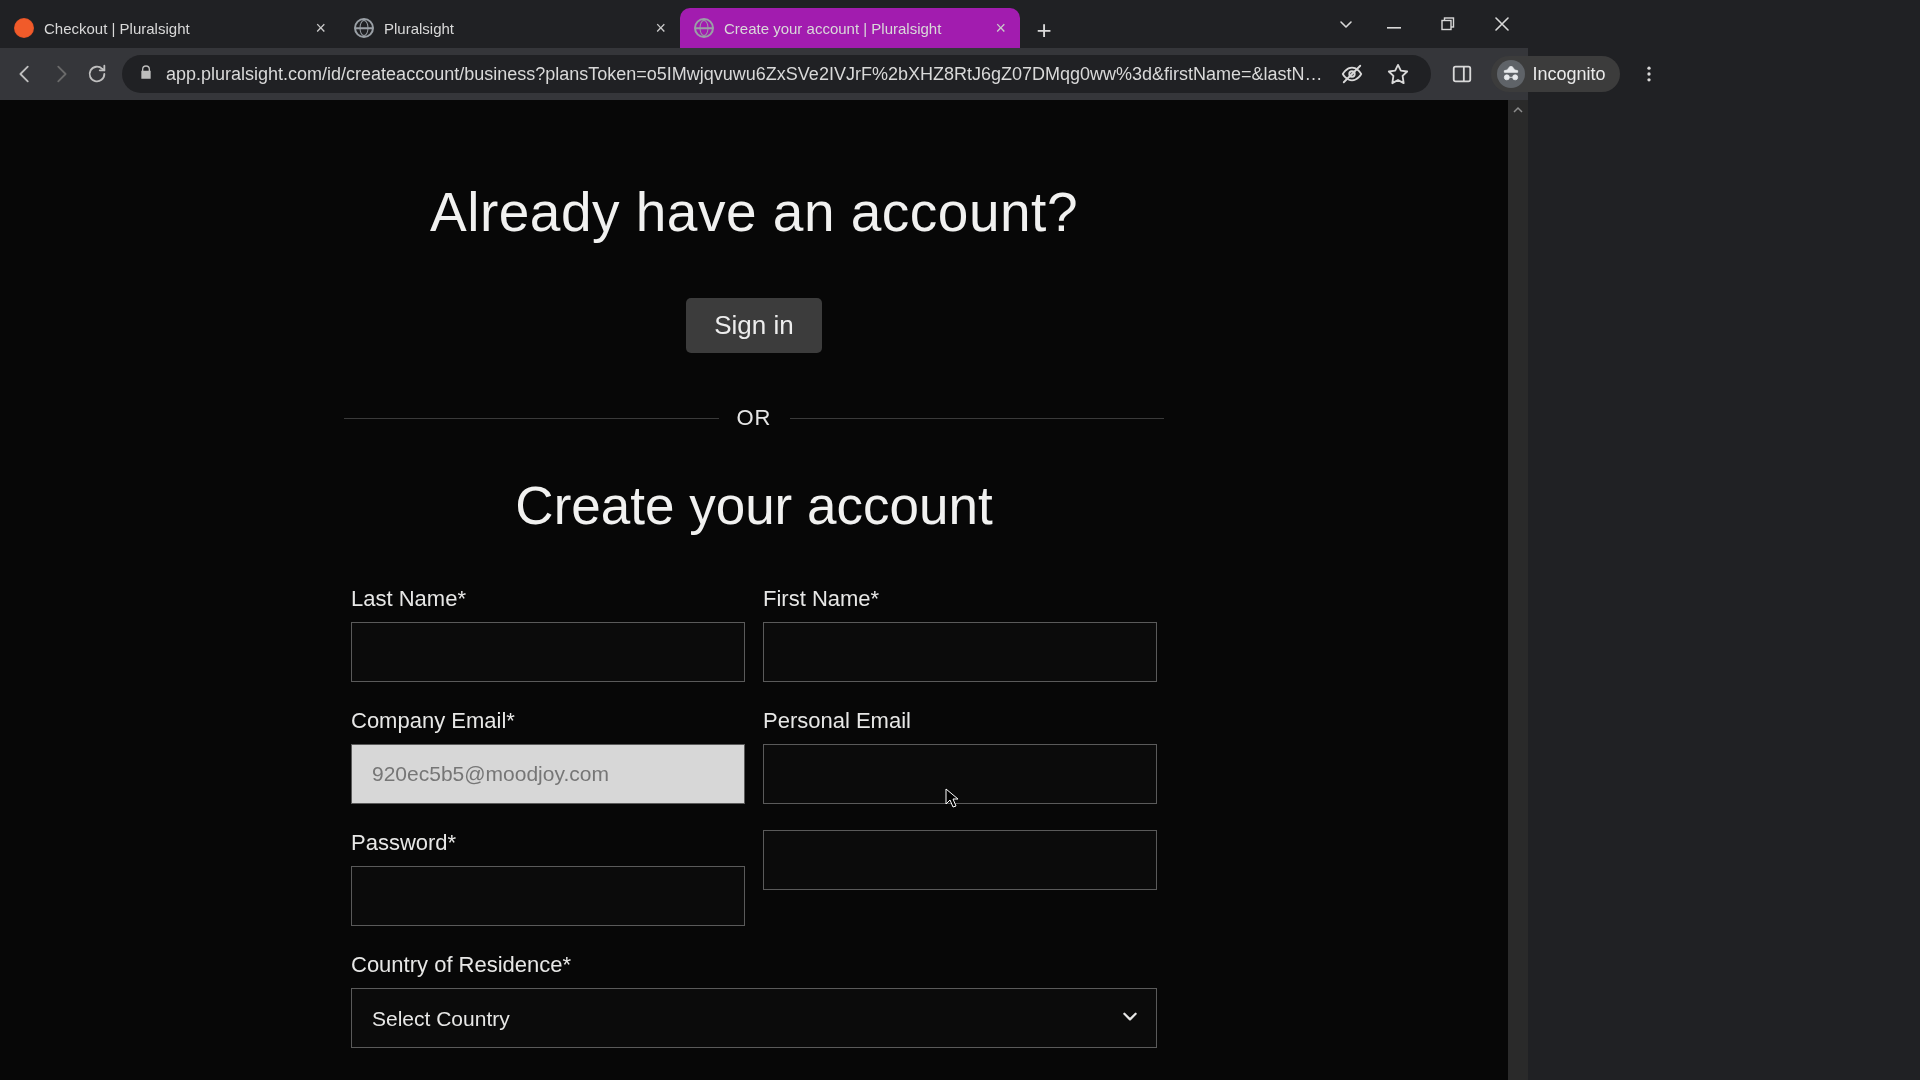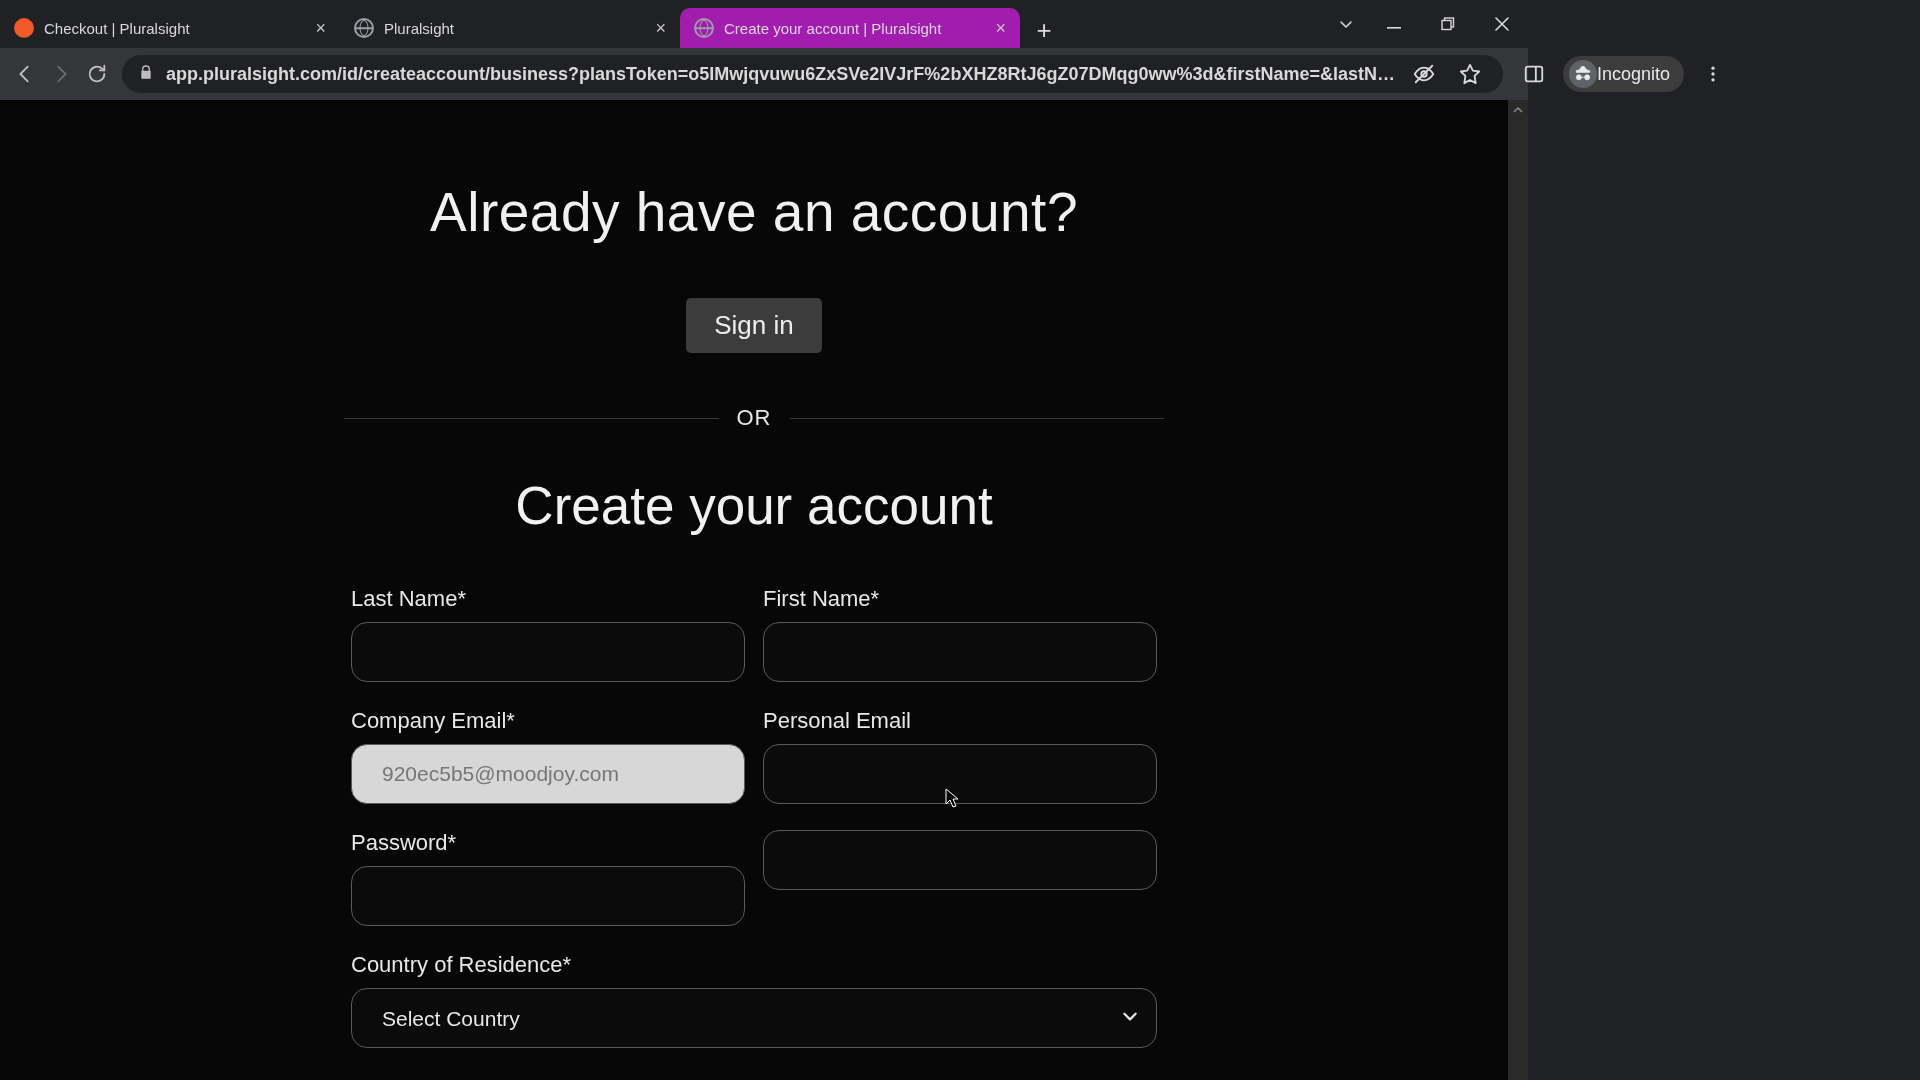--- a/index.html
+++ b/index.html
@@ -19,42 +19,42 @@
   .newtab { width: 36px; height: 36px; margin-left: 6px; display:flex; align-items:center; justify-content:center; color:#d9d9d9; font-size:26px; cursor:pointer; }
   .window-controls { position:absolute; right:0; top:0; height:48px; display:flex; align-items:center; gap:2px; }
   .wc { width:52px; height:40px; display:flex; align-items:center; justify-content:center; color:#d9d9d9; cursor:pointer; }
   .wc svg, .wc span { pointer-events:none; }
   .chev { width:40px; display:flex; align-items:center; justify-content:center; color:#d9d9d9; }
   .addrbar { height: 52px; background:#35363a; display:flex; align-items:center; gap:14px; padding: 0 14px; }
   .navbtn { width:32px; height:32px; display:flex; align-items:center; justify-content:center; color:#bfbfbf; cursor:pointer; }
   .navbtn.disabled { color:#6a6a6a; cursor:default; }
   .omnibox { flex:1; height:38px; background:#202124; border-radius:20px; display:flex; align-items:center; gap:12px; padding:0 16px; color:#d9d9d9; font-size:18px; }
   .lock { color:#bdbdbd; }
-  .omnibox .url { flex:1; white-space:nowrap; overflow:hidden; text-overflow:ellipsis;font-weight:bold; }
+  .omnibox .url { flex:1; white-space:nowrap; overflow:hidden; text-overflow:ellipsis; }
   .rightcluster { display:flex; align-items:center; gap:12px; }
   .icnbtn { width:34px; height:34px; display:flex; align-items:center; justify-content:center; color:#d9d9d9; cursor:pointer; }
-  .incog { display:flex; align-items:center; background:#3c3c3c; border-radius:20px; padding:4px 14px 4px 6px; color:#eaeaea; font-size:18px; }
+  .incog { display:flex; align-items:center; gap:8px; background:#3c3c3c; border-radius:20px; padding:4px 14px 4px 6px; color:#eaeaea; font-size:18px; }
   .incog-icon { width:28px; height:28px; border-radius:50%; background:#5f6368; display:flex; align-items:center; justify-content:center; }
   
   .viewport { flex:1; position:relative; background:#a16207; }
   .scrollbar-track { position:absolute; right:0; top:0; bottom:0; width:20px; background:#2a2a2a; }
   .scrollbar-up { position:absolute; top:0; left:0; right:0; height:20px; display:flex; align-items:center; justify-content:center; color:#8d8d8d; }
   .page { position:absolute; left:0; right:20px; top:0; bottom:0; background:#070707; color:#eeeeee; overflow:hidden; }
   .content { width:860px; margin: 0 auto; padding-top: 80px; text-align:center; }
   .h1 { font-size: 55px; font-weight: 400; color:#f1f1f0; letter-spacing:.5px; }
   .signin { display:inline-flex; align-items:center; justify-content:center; margin-top: 54px; padding: 12px 28px; background:#3c3c3c; color:#ededed; font-size:26px; border:none; border-radius:5px; cursor:pointer; }
   .or-row { display:flex; align-items:center; gap:18px; margin: 52px auto 0; width: 820px; }
   .or-row .line { flex:1; height:1px; background:#3a3a3a; }
   .or-row .or { font-size:22px; color:#e5e5e5; letter-spacing:1px; }
   .h2 { font-size: 53px; font-weight:400; margin-top: 44px; color:#f1f1f0; }
   .form { width: 806px; margin: 50px auto 0; display:grid; grid-template-columns: 1fr 1fr; column-gap: 18px; row-gap: 26px; text-align:left; }
   .field label { display:block; font-size:22px; color:#e7e7e6; margin-bottom: 10px; }
   .field input, .field select {
-    width:100%; height:60px; background:#0b0b0b; border:1px solid #5a5a5a; border-radius:16px;
-    color:#e7e7e6; font-size:21px; padding: 0 30px; outline:none;
+    width:100%; height:60px; background:#0b0b0b; border:1px solid #5a5a5a; border-radius:0;
+    color:#e7e7e6; font-size:21px; padding: 0 20px; outline:none;
   }
   .field input.autofilled { background:#d7d7d7; color:#767676; }
   .field.full { grid-column: 1 / span 2; }
   .select-wrap { position:relative; }
   .select-wrap select { appearance:none; -webkit-appearance:none; }
   .select-caret { position:absolute; right:18px; top:50%; transform:translateY(-50%); pointer-events:none; color:#e7e7e6; }
   .cursor { position:absolute; width:14px; height:20px; pointer-events:none; }
 </style>
 </head>
 <body>

